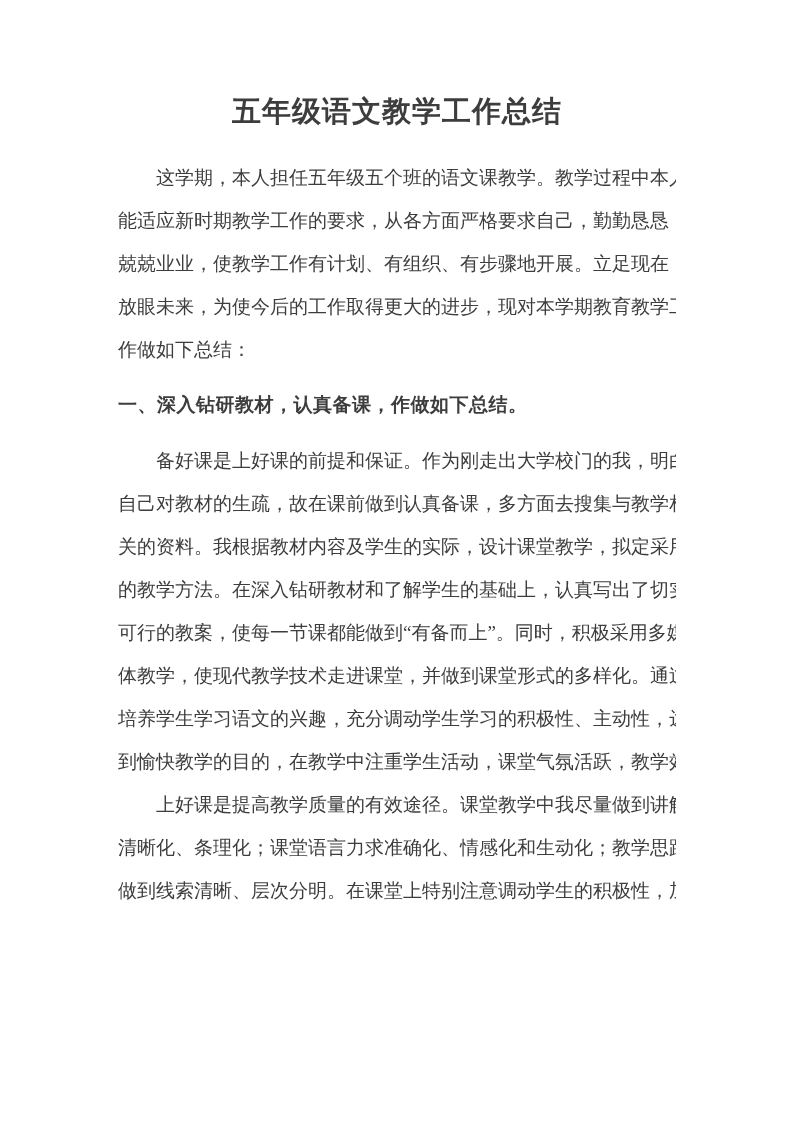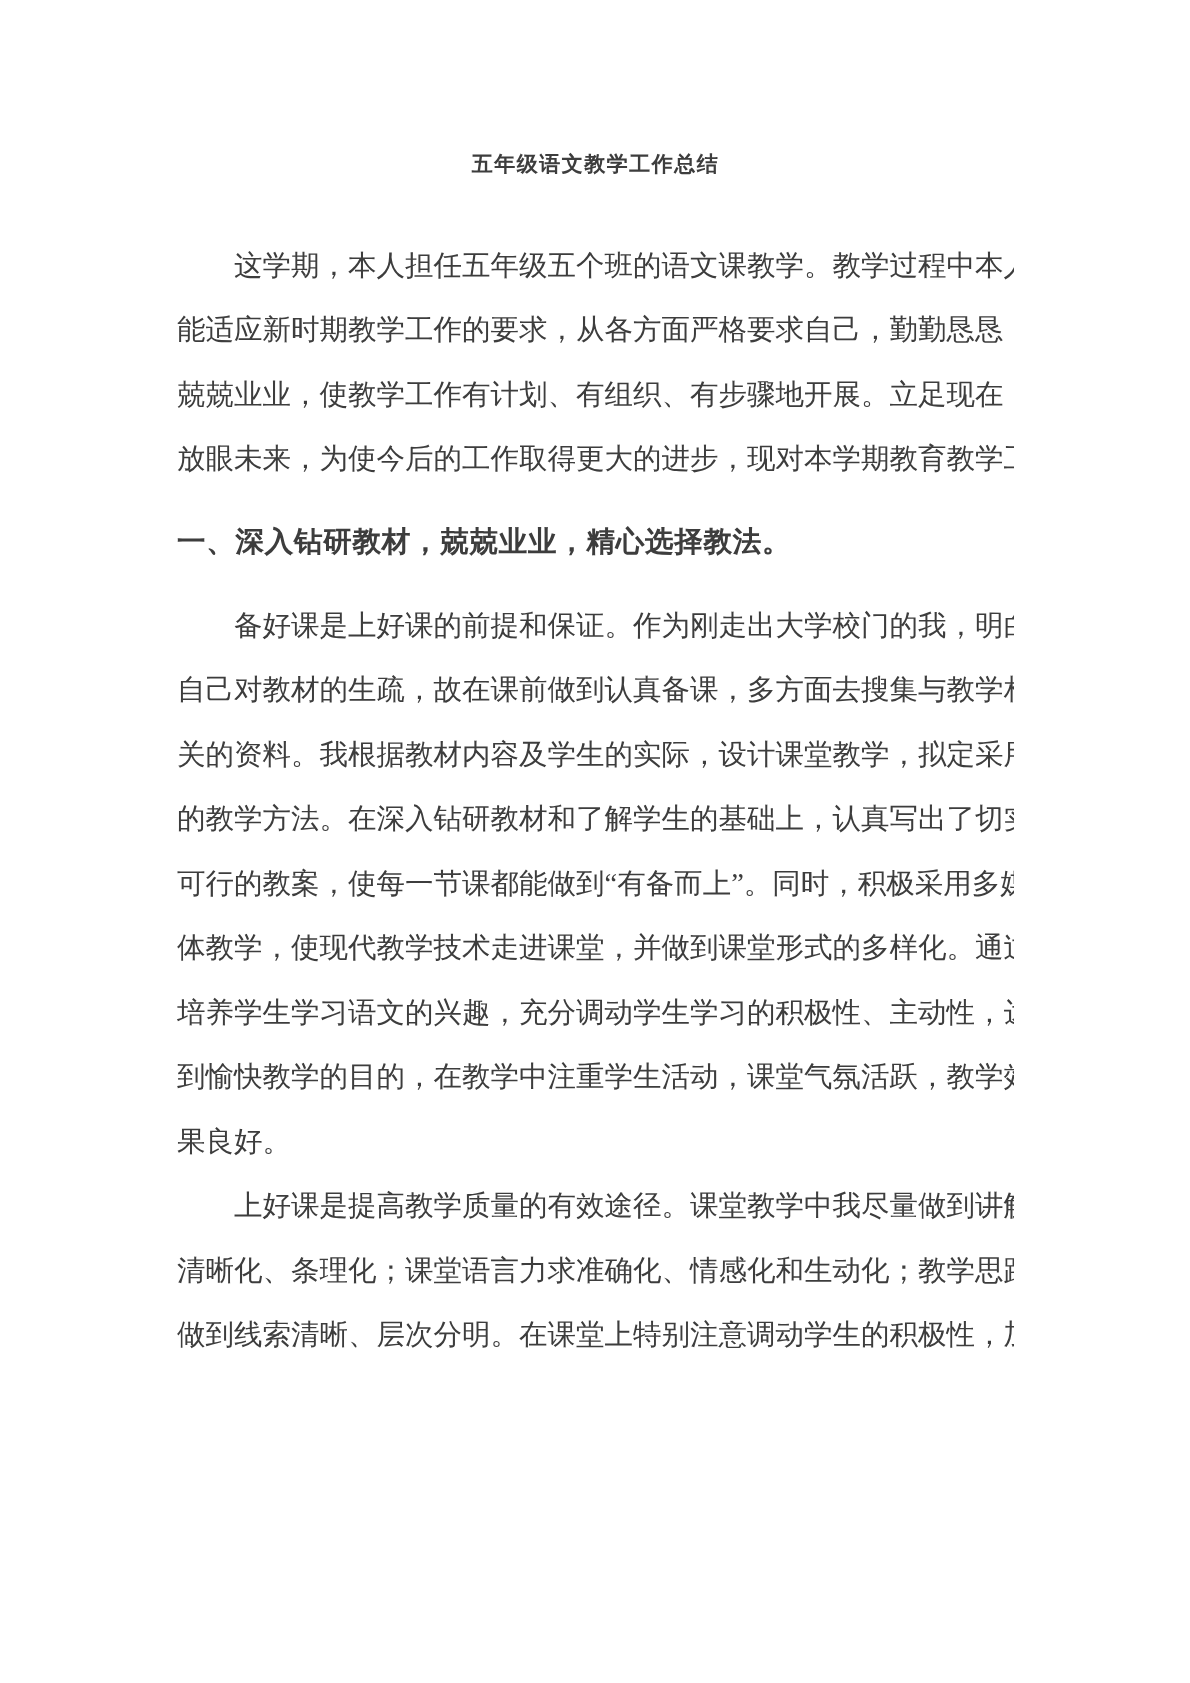--- a/index.html
+++ b/index.html
@@ -14,21 +14,21 @@
       margin: 0 auto;
       background: #ffffff;
       box-sizing: border-box;
       padding: 96px 117px 0 118px;
       overflow: hidden;
       font-family: "Liberation Serif", "DejaVu Serif", serif;
       color: #3d3d3d;
     }
     .doc-title {
       margin: 0 0 30px 0;
-      font-size: 14px;
+      font-size: 29px;
       font-weight: bold;
       line-height: 30px;
       text-align: center;
       letter-spacing: 1px;
     }
     .paragraph {
       margin: 0;
     }
     .para-line {
       font-size: 19px;
@@ -57,34 +57,34 @@
 
 <div class="page">
 
   <h1 class="doc-title">五年级语文教学工作总结</h1>
 
   <div class="paragraph">
     <div class="para-line first">这学期，本人担任五年级五个班的语文课教学。教学过程中本人</div>
     <div class="para-line">能适应新时期教学工作的要求，从各方面严格要求自己，勤勤恳恳，</div>
     <div class="para-line">兢兢业业，使教学工作有计划、有组织、有步骤地开展。立足现在，</div>
     <div class="para-line">放眼未来，为使今后的工作取得更大的进步，现对本学期教育教学工</div>
+    <div class="para-line last">作做如下总结：</div>
   </div>
 
-  <h2 class="section-heading">一、深入钻研教材，兢兢业业，精心选择教法。</h2>
+  <h2 class="section-heading">一、深入钻研教材，认真备课，作做如下总结。</h2>
 
   <div class="paragraph">
     <div class="para-line first">备好课是上好课的前提和保证。作为刚走出大学校门的我，明白</div>
     <div class="para-line">自己对教材的生疏，故在课前做到认真备课，多方面去搜集与教学相</div>
     <div class="para-line">关的资料。我根据教材内容及学生的实际，设计课堂教学，拟定采用</div>
     <div class="para-line">的教学方法。在深入钻研教材和了解学生的基础上，认真写出了切实</div>
     <div class="para-line">可行的教案，使每一节课都能做到“有备而上”。同时，积极采用多媒</div>
     <div class="para-line">体教学，使现代教学技术走进课堂，并做到课堂形式的多样化。通过</div>
     <div class="para-line">培养学生学习语文的兴趣，充分调动学生学习的积极性、主动性，达</div>
     <div class="para-line">到愉快教学的目的，在教学中注重学生活动，课堂气氛活跃，教学效</div>
-    <div class="para-line last">果良好。</div>
   </div>
 
 
   <div class="paragraph">
     <div class="para-line first">上好课是提高教学质量的有效途径。课堂教学中我尽量做到讲解</div>
     <div class="para-line">清晰化、条理化；课堂语言力求准确化、情感化和生动化；教学思路</div>
     <div class="para-line">做到线索清晰、层次分明。在课堂上特别注意调动学生的积极性，加</div>
   </div>
 
 </div>

